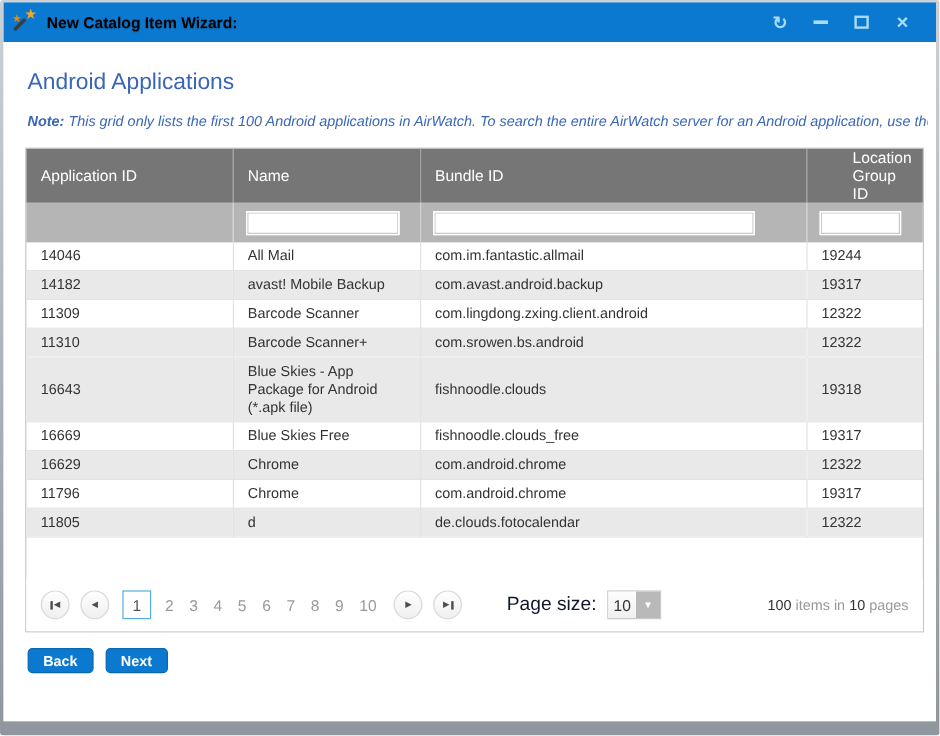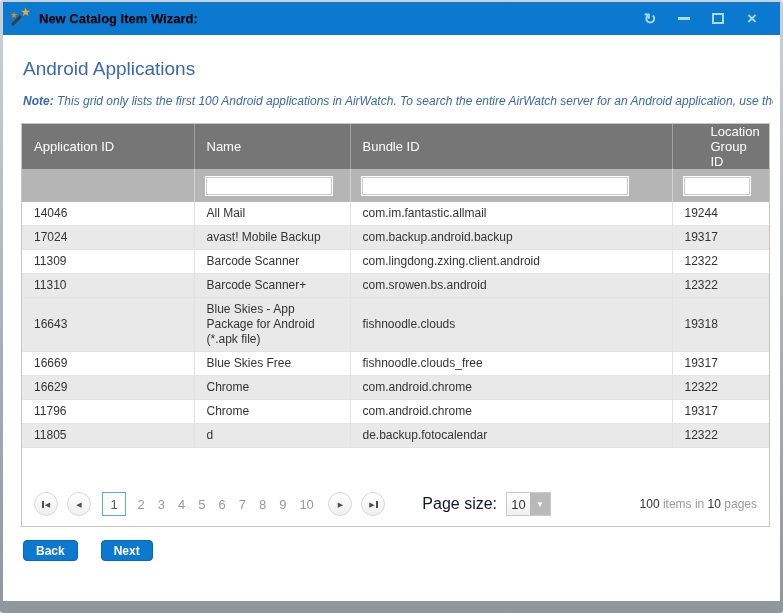--- a/index.html
+++ b/index.html
@@ -129,21 +129,21 @@
   .page-size-select {
     margin-left: 9px; width: 45px; height: 24px;
     border: 1px solid #c9c9c9; background: #fff;
     display: flex; align-items: stretch; cursor: default;
   }
   .page-size-value { flex: 1; display: flex; align-items: center; justify-content: center; font-size: 13px; color: #333; background: linear-gradient(#fdfdfd,#f0f0f0); }
   .page-size-arrow { width: 20px; background: #b9b9b9; color: #fff; font-size: 8px; display: flex; align-items: center; justify-content: center; }
   .items-summary { margin-left: auto; font-size: 12px; color: #999; }
   .items-summary b { color: #333; font-weight: normal; }
   
-  .footer-buttons { margin: 13px 0 0 20px; display: flex; gap: 23px; }
+  .footer-buttons { margin: 13px 0 0 20px; display: flex; gap: 10px; }
   .btn {
     background: #0c79d1; color: #fff;
     border: 1px solid #0a67b2; border-radius: 4px;
     font-family: "Liberation Sans", sans-serif;
     font-size: 12px; font-weight: 600;
     padding: 3px 12px; height: 21px; cursor: default;
   }
 </style>
 </head>
 <body>
@@ -198,23 +198,23 @@
             <td><input class="filter-input fi-bundle" value="" style=""></td>
             <td><input class="filter-input fi-lg" value="" style=""></td>
           </tr>
           <tr>
             <td class="cell">14046</td>
             <td class="cell wrap">All Mail</td>
             <td class="cell">com.im.fantastic.allmail</td>
             <td class="cell">19244</td>
           </tr>
           <tr class="alt">
-            <td class="cell">17024</td>
+            <td class="cell">14182</td>
             <td class="cell wrap">avast! Mobile Backup</td>
-            <td class="cell">com.backup.android.backup</td>
+            <td class="cell">com.avast.android.backup</td>
             <td class="cell">19317</td>
           </tr>
           <tr>
             <td class="cell">11309</td>
             <td class="cell wrap">Barcode Scanner</td>
             <td class="cell">com.lingdong.zxing.client.android</td>
             <td class="cell">12322</td>
           </tr>
           <tr class="alt">
             <td class="cell">11310</td>
@@ -242,21 +242,21 @@
           </tr>
           <tr>
             <td class="cell">11796</td>
             <td class="cell wrap">Chrome</td>
             <td class="cell">com.android.chrome</td>
             <td class="cell">19317</td>
           </tr>
           <tr class="alt">
             <td class="cell">11805</td>
             <td class="cell wrap">d</td>
-            <td class="cell">de.backup.fotocalendar</td>
+            <td class="cell">de.clouds.fotocalendar</td>
             <td class="cell">12322</td>
           </tr>
         </tbody>
           </table>
 
         <div class="pager">
           <span class="pg-circle">
               <span class="bar"></span>
               <span class="tri">◀</span>
             </span>

